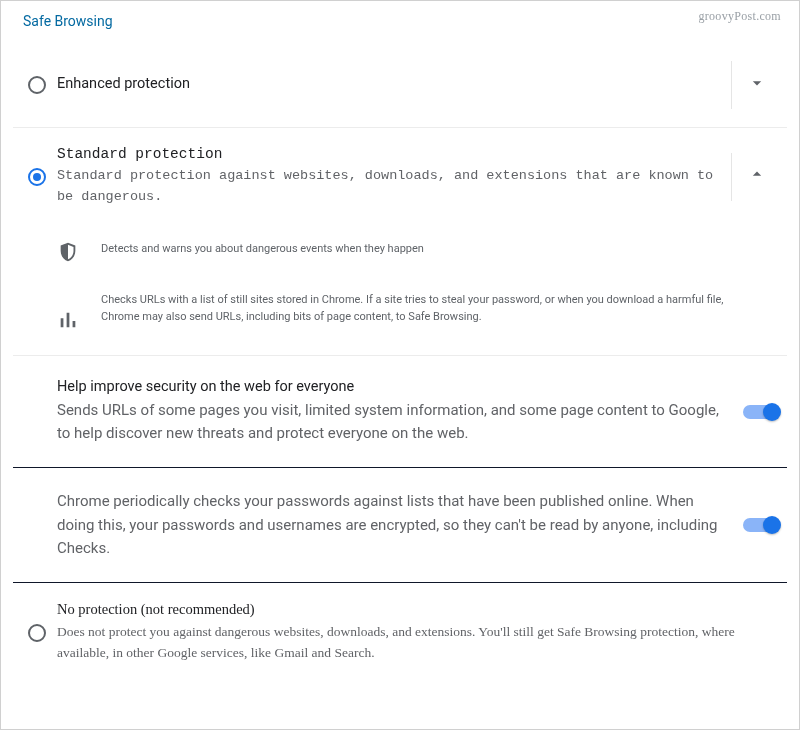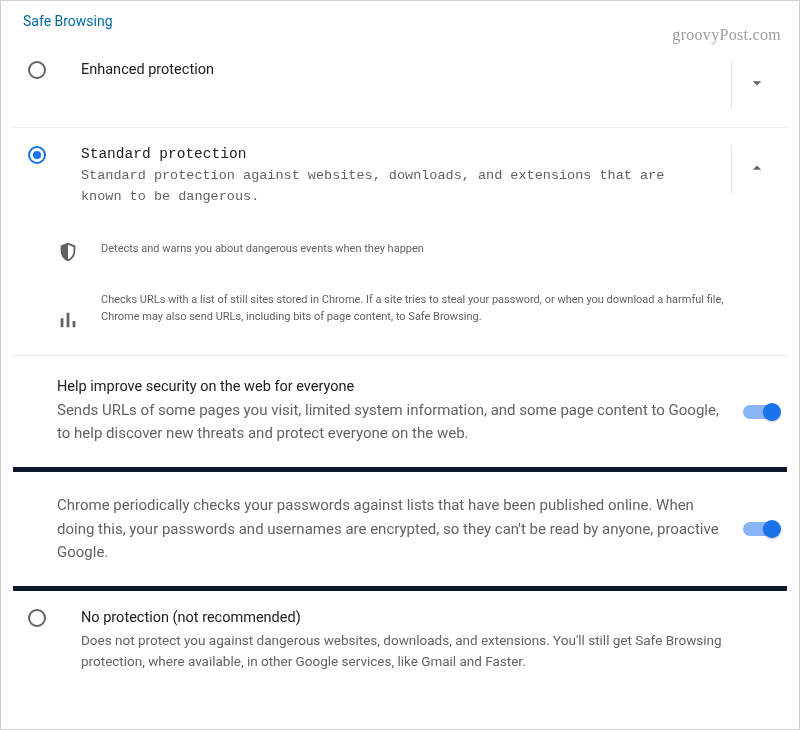--- a/index.html
+++ b/index.html
@@ -14,36 +14,35 @@
     padding: 10px 12px 0 12px;
     position: relative;
   }
   .section-title {
     font-size: 14px;
     color: #0369a1;
     margin: 2px 0 14px 10px;
   }
   .watermark {
     position: absolute;
-    top: 25px;
+    top: 8px;
     right: 18px;
     font-family: Georgia, "Times New Roman", serif;
-    font-size: 16px;
+    font-size: 12px;
     color: #9aa0a6;
     letter-spacing: 0.3px;
   }
 
   .option-row {
     display: flex;
-    align-items: flex-start;
+    align-items: center;
     padding: 18px 6px 18px 4px;
     border-bottom: 1px solid #ececec;
-    gap: 24px;
-  }
-  .option-row.last { border-bottom: none; }
+  }
+  .option-row.last { border-bottom: none; font-family: Liberation Serif, serif; }
   .radio-wrap {
     flex: 0 0 40px;
     display: flex;
     justify-content: center;
   }
   .radio {
     width: 18px;
     height: 18px;
     border: 2px solid #5f6368;
     border-radius: 50%;
@@ -104,21 +103,21 @@
     flex: 1;
     font-size: 11px;
     color: #5f6368;
     line-height: 1.55;
   }
 
   .toggle-block {
     padding: 22px 8px 22px 44px;
     display: flex;
     align-items: center;
-    border-bottom: 5px solid #0f172a;
+    border-bottom: 1px solid #0f172a;
   }
   .toggle-text { flex: 1; padding-right: 20px; }
   .tgl-title {
     font-size: 14.5px;
     color: #202124;
     margin-bottom: 4px;
   }
   .tgl-desc {
     font-size: 15px;
     color: #616367;
@@ -205,26 +204,26 @@
 <div class="toggle-block">
   <div class="toggle-text">
     <div class="tgl-title">Help improve security on the web for everyone</div>
     <div class="tgl-desc">Sends URLs of some pages you visit, limited system information, and some page content to Google, to help discover new threats and protect everyone on the web.</div>
   </div>
   <div class="toggle"></div>
 </div>
 
 <div class="toggle-block">
   <div class="toggle-text">
-    <div class="tgl-desc">Chrome periodically checks your passwords against lists that have been published online. When doing this, your passwords and usernames are encrypted, so they can't be read by anyone, proactive Google.</div>
+    <div class="tgl-desc">Chrome periodically checks your passwords against lists that have been published online. When doing this, your passwords and usernames are encrypted, so they can't be read by anyone, including Checks.</div>
   </div>
   <div class="toggle"></div>
 </div>
 
 <div class="option-row last">
   <div class="radio-wrap">
       <div class="radio"></div>
     </div>
   <div class="option-text">
     <div class="opt-title">No protection (not recommended)</div>
-    <div class="opt-desc">Does not protect you against dangerous websites, downloads, and extensions. You'll still get Safe Browsing protection, where available, in other Google services, like Gmail and Faster.</div>
+    <div class="opt-desc">Does not protect you against dangerous websites, downloads, and extensions. You'll still get Safe Browsing protection, where available, in other Google services, like Gmail and Search.</div>
   </div>
 </div>
 
 </body></html>

